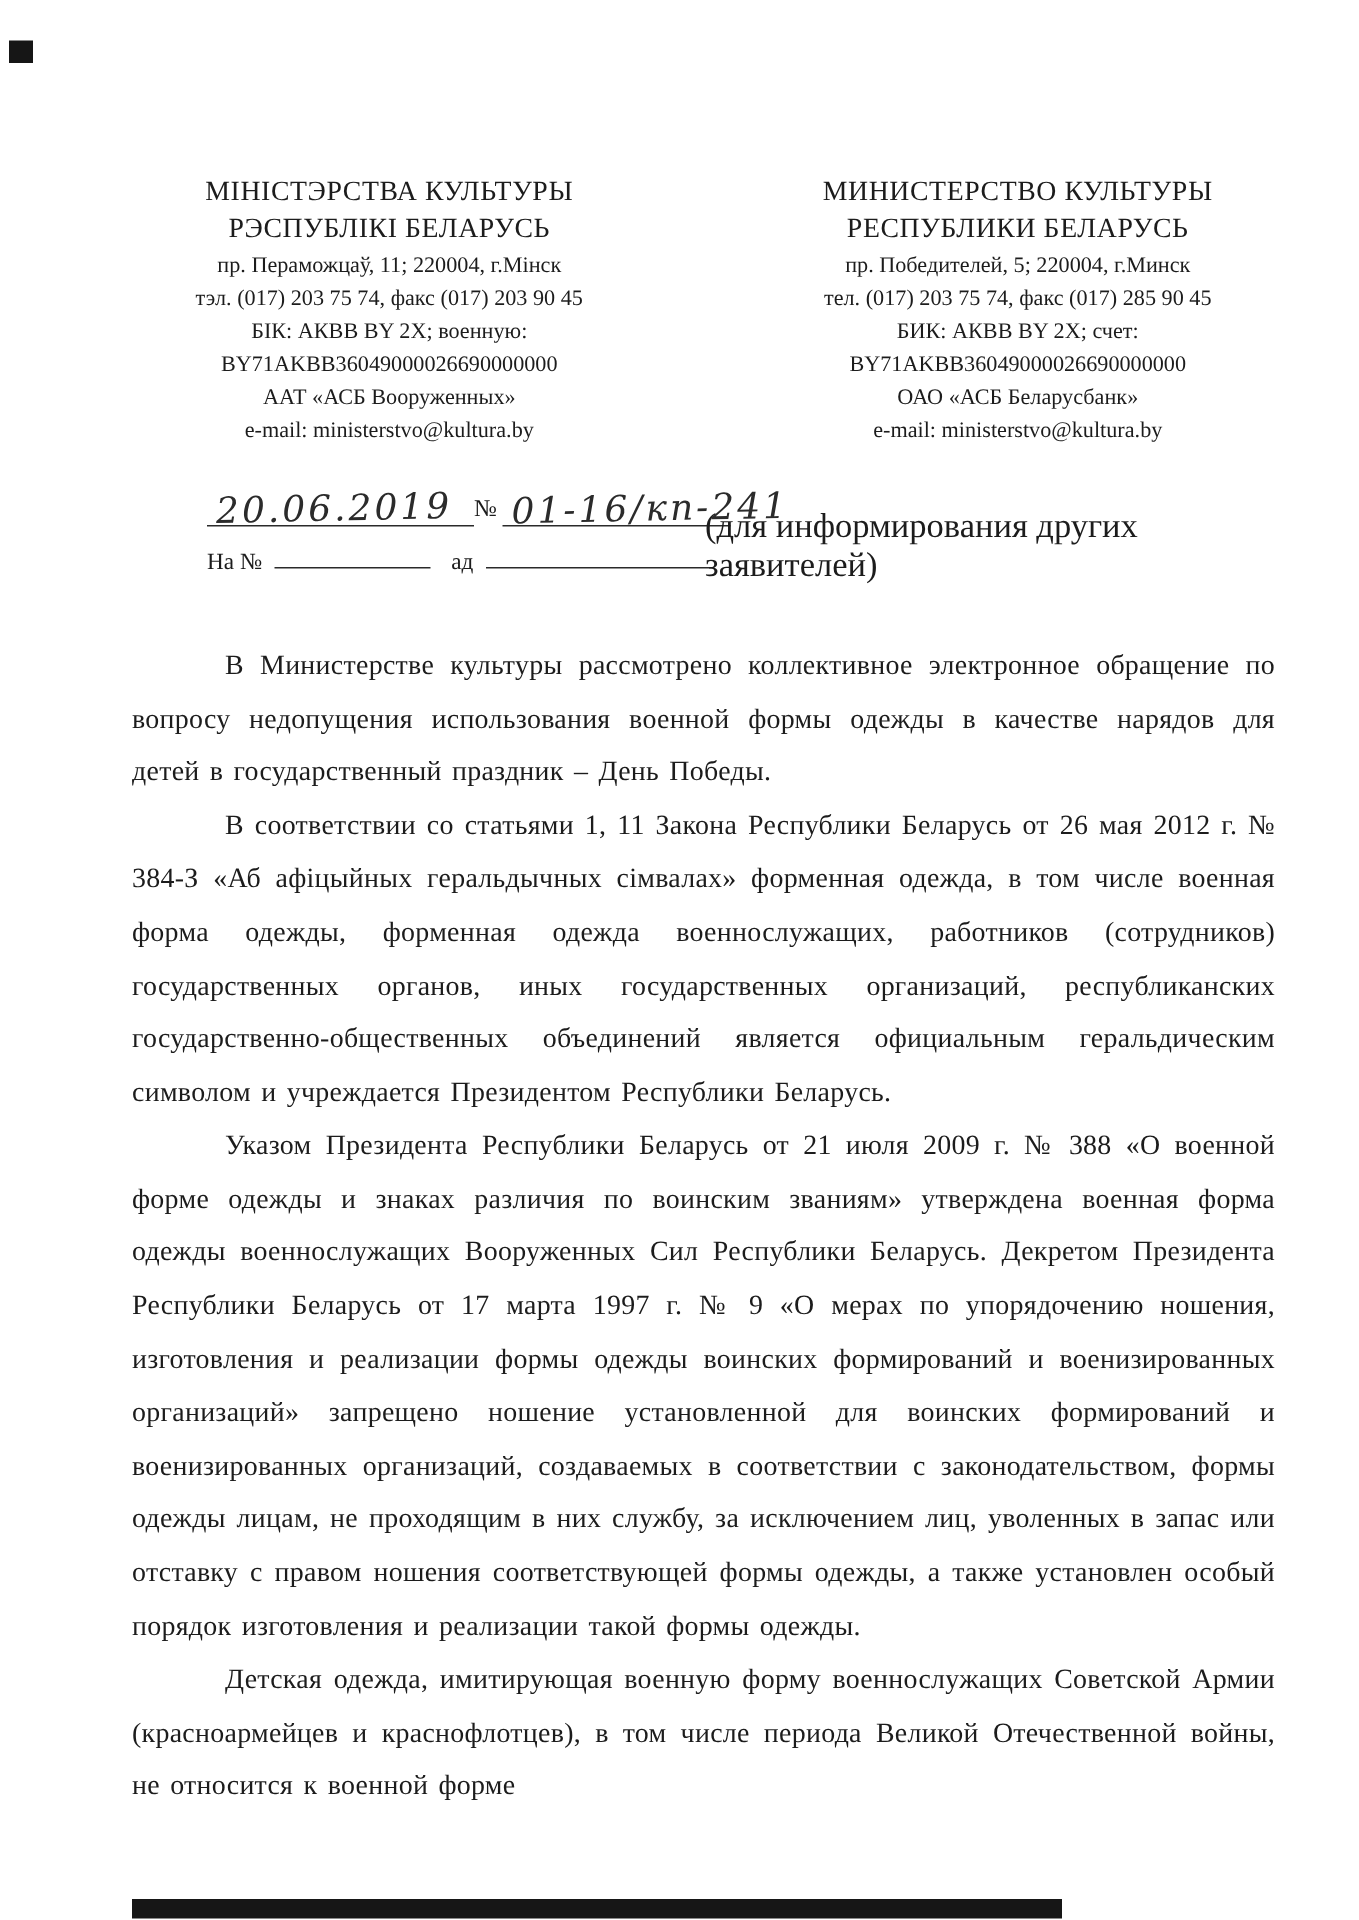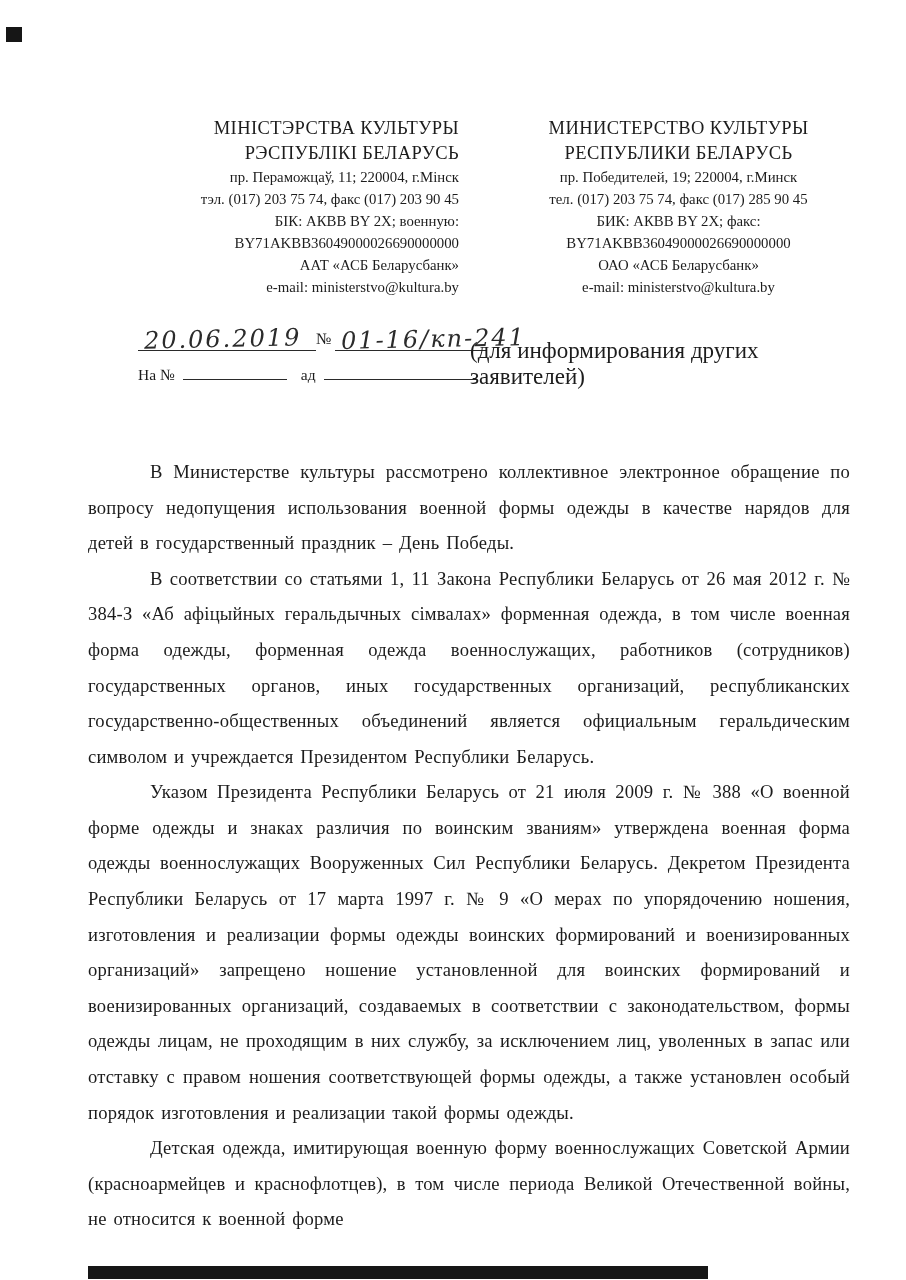--- a/index.html
+++ b/index.html
@@ -13,21 +13,21 @@
     overflow:hidden;
     box-sizing:border-box;
   }
   
   .artifact-square{position:absolute;left:6px;top:27px;width:16px;height:15px;background:#161616;}
   .artifact-bar{position:absolute;left:88px;top:1266px;width:620px;height:13px;background:#161616;}
 
   
   .letterhead{display:flex;padding:116px 28px 0 60px;}
   .lh-col{flex:1;text-align:center;}
-  .lh-col.left{padding-right:14px;text-align:right;}
+  .lh-col.left{padding-right:14px;}
   .lh-col.right{padding-left:6px;font-family:Liberation Serif, serif;}
   .org-title{font-size:18.5px;line-height:1.35;letter-spacing:.4px;white-space:pre-line;}
   .org-address{font-size:14.8px;line-height:22px;}
   .org-address div{white-space:nowrap;}
 
   
   .ref-row{display:flex;margin-top:24px;}
   .ref-block{width:470px;padding-left:138px;box-sizing:border-box;font-size:15.5px;}
   .ref-line1{white-space:nowrap;height:34px;}
   .u{display:inline-block;border-bottom:1.6px solid #2a2a2a;vertical-align:baseline;}
@@ -46,21 +46,21 @@
   }
   .no-sign{font-size:16px;}
   .ref-line2{margin-top:10px;white-space:nowrap;}
   .ref-line2 .lbl{margin-right:8px;}
   .u3{width:104px;margin-right:14px;}
   .u4{width:152px;}
   .note-block{width:330px;padding-top:16px;font-size:23px;line-height:26px;}
 
   
   .body-text{
-    margin:64px 56px 0 88px;
+    margin:36px 56px 0 88px;
     font-size:18.6px;
     line-height:35.6px;
     text-align:justify;
     letter-spacing:.2px;
   }
   .body-text p{margin:0;text-indent:62px;word-spacing:2px;}
 </style>
 </head>
 <body>
 
@@ -71,31 +71,31 @@
 
   <div class="letterhead">
     <div class="lh-col left">
       <div class="org-title">МІНІСТЭРСТВА КУЛЬТУРЫ
 РЭСПУБЛІКІ БЕЛАРУСЬ</div>
       <div class="org-address">
         <div>пр. Пераможцаў, 11; 220004, г.Мінск</div>
         <div>тэл. (017) 203 75 74, факс (017) 203 90 45</div>
         <div>БІК: АКВВ BY 2X; военную:</div>
         <div>BY71AKBB36049000026690000000</div>
-        <div>ААТ «АСБ Беларусбанк»</div>
+        <div>ААТ «АСБ Вооруженных»</div>
         <div>e-mail: ministerstvo@kultura.by</div>
       </div>
     </div>
     <div class="lh-col right">
       <div class="org-title">МИНИСТЕРСТВО КУЛЬТУРЫ
 РЕСПУБЛИКИ БЕЛАРУСЬ</div>
       <div class="org-address">
-        <div>пр. Победителей, 19; 220004, г.Минск</div>
+        <div>пр. Победителей, 5; 220004, г.Минск</div>
         <div>тел. (017) 203 75 74, факс (017) 285 90 45</div>
-        <div>БИК: АКВВ BY 2X; факс:</div>
+        <div>БИК: АКВВ BY 2X; счет:</div>
         <div>BY71AKBB36049000026690000000</div>
         <div>ОАО «АСБ Беларусбанк»</div>
         <div>e-mail: ministerstvo@kultura.by</div>
       </div>
     </div>
   </div>
 
   <div class="ref-row">
     <div class="ref-block">
       <div class="ref-line1">

